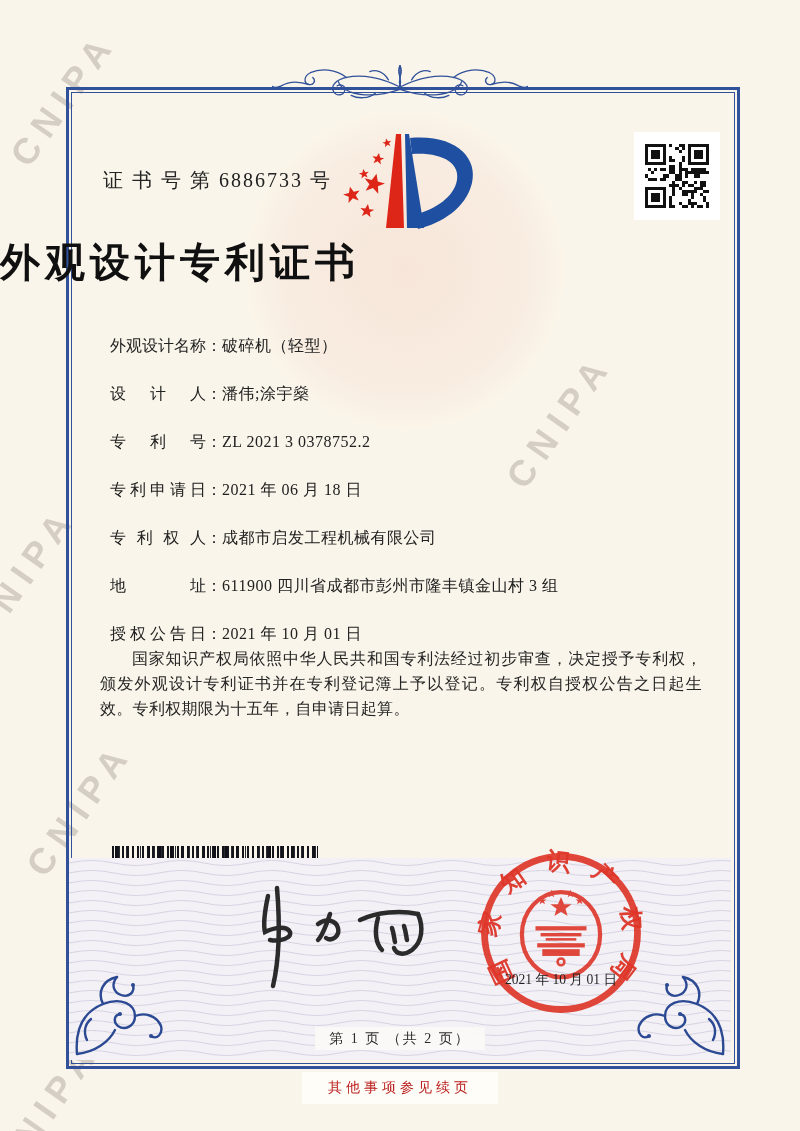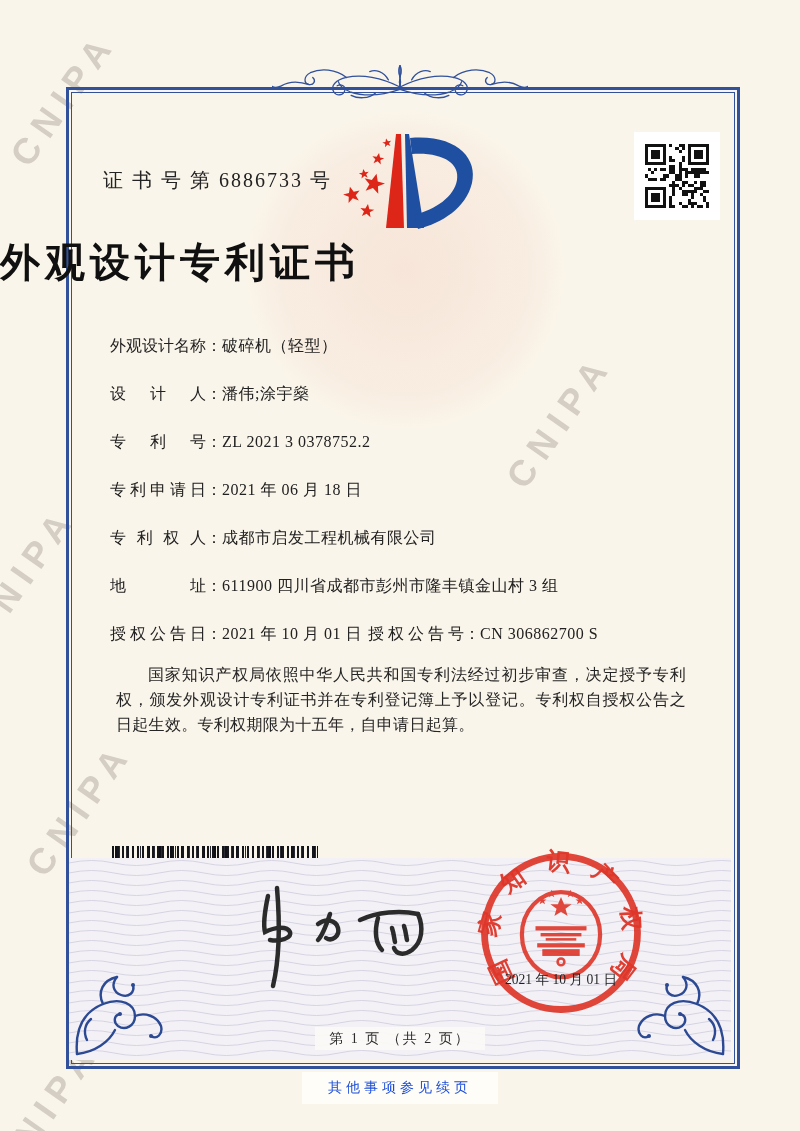--- a/index.html
+++ b/index.html
@@ -28,40 +28,40 @@
   
   .fields{position:absolute;left:110px;top:336px;width:590px;font-size:16px;color:#212121;}
   .row{position:relative;height:20px;margin-bottom:28px;white-space:nowrap;}
   .lbl{display:inline-block;width:96px;text-align:justify;text-align-last:justify;}
   .colon{display:inline-block;width:16px;}
   .val{letter-spacing:.5px;}
   .grantno{position:absolute;left:258px;top:0;}
   
   .bodytext{position:absolute;left:100px;top:646px;width:602px;font-size:16px;line-height:25px;
             text-align:justify;color:#252525;}
-  .bodytext p{margin:16px;text-indent:2em;letter-spacing:.3px;}
+  .bodytext p{margin:0;text-indent:2em;letter-spacing:.3px;}
   
   .barcode{position:absolute;left:112px;top:846px;width:206px;height:15px;
     background:
       repeating-linear-gradient(90deg,#15151c 0 2px,rgba(0,0,0,0) 2px 5px),
       repeating-linear-gradient(90deg,#2a2a33 0 1px,rgba(0,0,0,0) 1px 7px),
       repeating-linear-gradient(90deg,rgba(0,0,0,0) 0 3px,#101018 3px 5px,rgba(0,0,0,0) 5px 11px);}
   
   .band{position:absolute;left:69px;top:858px;width:662px;height:202px;}
   
   .signer{position:absolute;left:116px;top:905px;font-family:"Liberation Sans","DejaVu Sans",sans-serif;
           font-size:17px;letter-spacing:3px;color:#1f1f1f;line-height:36px;}
   .sig{position:absolute;left:232px;top:878px;width:212px;height:112px;}
   .seal{position:absolute;left:476px;top:848px;width:170px;height:170px;opacity:.95;}
   
   .pagenum{position:absolute;left:0;width:100%;top:1030px;text-align:center;font-size:14px;
            letter-spacing:2px;color:#2c2c2c;}
   .pagenum span{background:rgba(252,250,246,.92);padding:4px 14px;}
   .notebox{position:absolute;left:50%;top:1072px;transform:translateX(-50%);
-           background:#fffdf7;padding:7px 26px;font-size:14px;letter-spacing:4px;color:#1d4ed8;text-align:center;}
+           background:#fffdf7;padding:7px 26px;font-size:14px;letter-spacing:4px;color:#b91c1c;text-align:center;}
 </style>
 </head>
 <body>
 
 <div class="page">
 
   <div class="wm wm1">CNIPA</div>
   <div class="wm wm2">CNIPA</div>
   <div class="wm wm3">CNIPA</div>
   <div class="wm wm4">CNIPA</div>
@@ -243,23 +243,20 @@
       <span class="lbl">专利申请日</span><span class="colon">：</span><span class="val">2021 年 06 月 18 日</span>
     </div>
     <div class="row">
       <span class="lbl">专利权人</span><span class="colon">：</span><span class="val">成都市启发工程机械有限公司</span>
     </div>
     <div class="row">
       <span class="lbl">地址</span><span class="colon">：</span><span class="val">611900 四川省成都市彭州市隆丰镇金山村 3 组</span>
     </div>
     <div class="row">
       <span class="lbl">授权公告日</span><span class="colon">：</span><span class="val">2021 年 10 月 01 日</span>
-      <span class="grantno">
-        <span class="lbl">授权公告号</span><span class="colon">：</span><span class="val">CN 306862700 S</span>
-      </span>
     </div>
   </div>
 
   <div class="bodytext">
     <p>国家知识产权局依照中华人民共和国专利法经过初步审查，决定授予专利权，颁发外观设计专利证书并在专利登记簿上予以登记。专利权自授权公告之日起生效。专利权期限为十五年，自申请日起算。</p>
   </div>
 
   <div class="barcode"></div>
 
   <svg class="band" viewBox="0 0 662 202" preserveAspectRatio="none">

